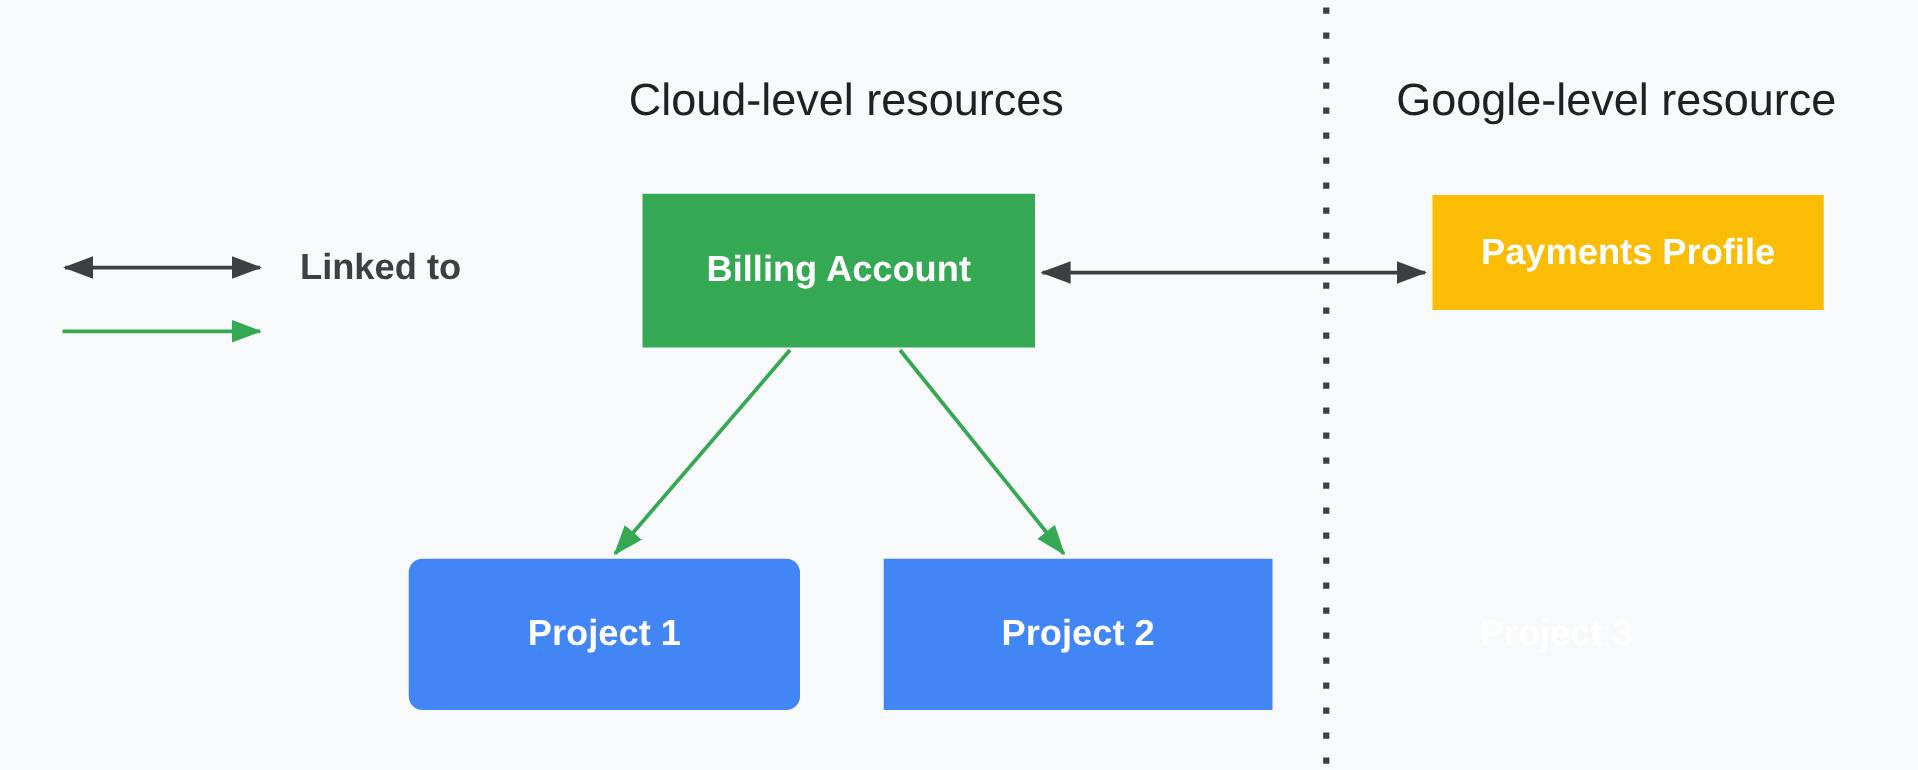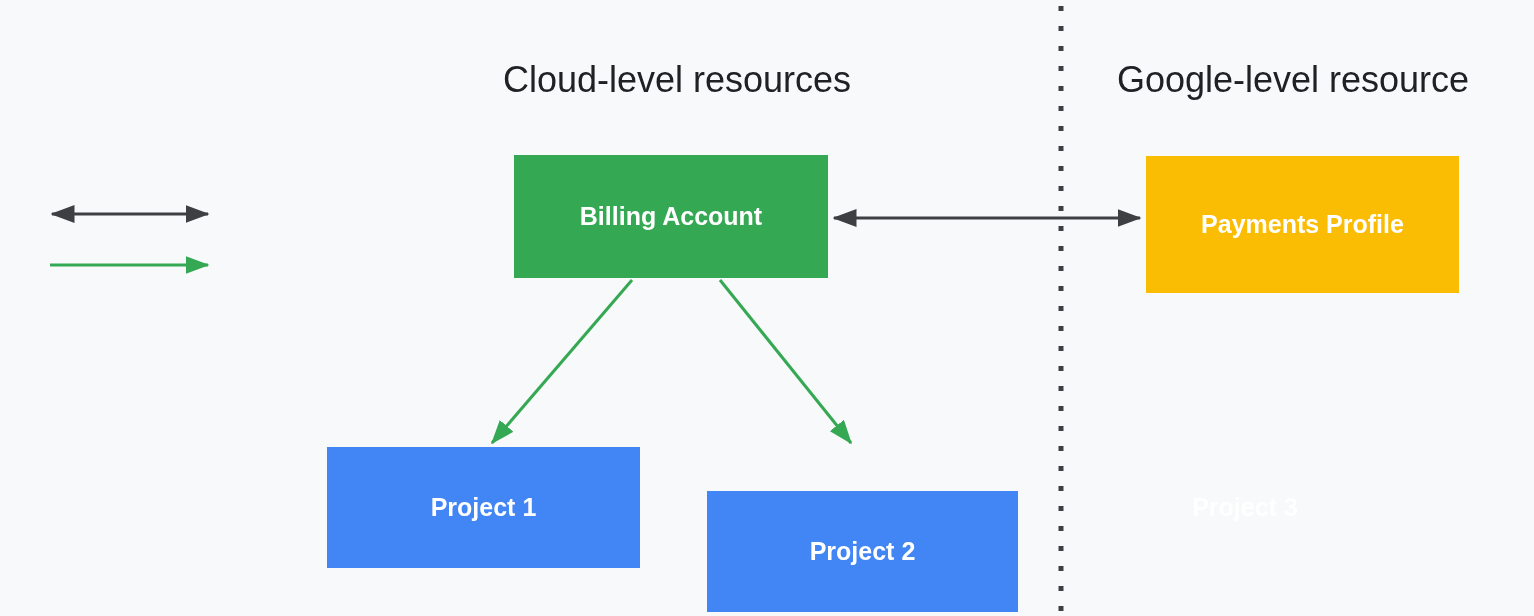--- a/index.html
+++ b/index.html
@@ -53,29 +53,29 @@
     font-size:29px;
     font-weight:700;
     color:var(--ink,#3c4043);
     white-space:nowrap;
   }
   .node{
     position:absolute;
     display:flex;
     align-items:center;
     justify-content:center;
-    font-size:25px;
+    font-size:29px;
     font-weight:700;
     color:var(--box-text,#ffffff);
     white-space:nowrap;
   }
   .node-billing{left:514px;top:155px;width:314px;height:123px;background:var(--green,#34a853);}
-  .node-payments{left:1146px;top:156px;width:313px;height:137px;background:var(--yellow,#fbbc04);}
-  .node-project1{left:327px;top:447px;width:313px;height:121px;background:var(--blue,#4285f4);}
-  .node-project2{left:707px;top:447px;width:311px;height:121px;background:var(--blue,#4285f4);margin-top:44px;}
+  .node-payments{left:1146px;top:156px;width:313px;height:92px;background:var(--yellow,#fbbc04);}
+  .node-project1{left:327px;top:447px;width:313px;height:121px;background:var(--blue,#4285f4);border-radius:11px;}
+  .node-project2{left:707px;top:447px;width:311px;height:121px;background:var(--blue,#4285f4);}
   .node-ghost{left:1090px;top:447px;width:310px;height:121px;background:transparent;color:var(--ghost-text,#ffffff);}
 </style>
 </head>
 <body>
 
 <div class="canvas">
 
   <svg class="arrow-layer" viewBox="0 0 1534 616" xmlns="http://www.w3.org/2000/svg">
     <defs>
       <marker id="head-end-dark" markerWidth="8" markerHeight="6" refX="7.5" refY="3" orient="auto" markerUnits="strokeWidth">
@@ -99,20 +99,21 @@
 
     <line class="st-green" x1="632" y1="280" x2="492" y2="443" marker-end="url(#head-end-green)"></line>
 
     <line class="st-green" x1="720" y1="280" x2="851" y2="443" marker-end="url(#head-end-green)"></line>
   </svg>
 
   <div class="section-title" style="left:677px">Cloud-level resources</div>
 
   <div class="section-title" style="left:1293px">Google-level resource</div>
 
+  <div class="legend-label" style="top:196px">Linked to</div>
 
 
   <div class="node node-billing">
     <span>Billing Account</span>
   </div>
 
   <div class="node node-payments">
     <span>Payments Profile</span>
   </div>
 

